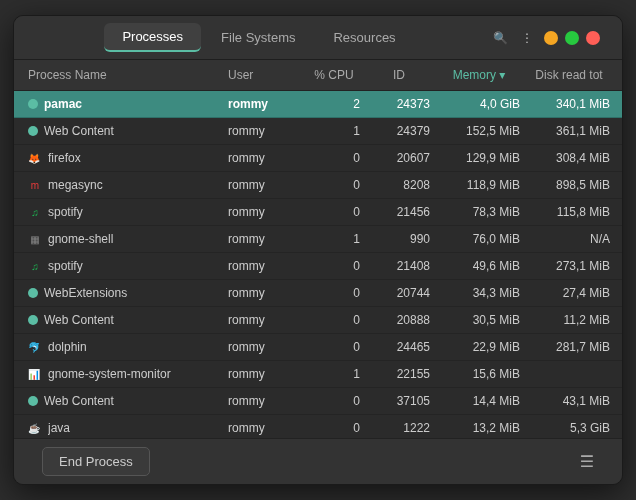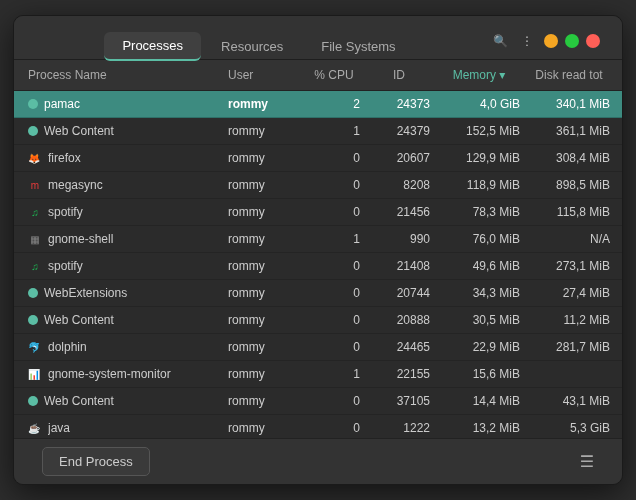--- a/index.html
+++ b/index.html
@@ -21,21 +21,21 @@
       border: 1px solid #1a1a1a;
       display: flex;
       flex-direction: column;
       overflow: hidden;
       box-shadow: 0 8px 32px rgba(0,0,0,0.6);
     }
     .titlebar {
       background: #333333;
       height: 44px;
       display: flex;
-      align-items: flex-start;
+      align-items: center;
       padding: 16px 12px;
       border-bottom: 1px solid #1e1e1e;
       flex-shrink: 0;
     }
     .tabs {
       display: flex;
       align-items: center;
       flex: 1;
       justify-content: center;
       gap: 2px;
@@ -175,24 +175,24 @@
 <body>
 
 <div class="window">
 
   <div class="titlebar">
     <div class="tabs">
       <div class="tab active">
         <span>Processes</span>
       </div>
       <div class="tab">
-        <span>Resources</span>
+        <span>File Systems</span>
       </div>
       <div class="tab">
-        <span>File Systems</span>
+        <span>Resources</span>
       </div>
     </div>
     <div class="titlebar-icons">
       <div class="titlebar-icon">🔍</div>
       <div class="titlebar-icon">⋮</div>
       <div class="win-controls">
         <div class="win-btn yellow"></div>
         <div class="win-btn green"></div>
         <div class="win-btn red"></div>
       </div>
@@ -207,21 +207,21 @@
       <div class="col-header right">ID</div>
       <div class="col-header active-sort right">Memory ▾</div>
       <div class="col-header right">Disk read tot</div>
       <div class="col-header right">Disk wri</div>
     </div>
     <div class="table-body" id="table-body">
     <div class="table-row selected">
           <div class="cell">
             <div class="process-name">
               <span class="proc-icon" style="color: rgb(91, 189, 164); background: rgb(91, 189, 164); width: 10px; height: 10px; border-radius: 50%; display: inline-block;"></span>
-              <span style="overflow: hidden; text-overflow: ellipsis; white-space: nowrap;">pamac</span>
+              <span style="overflow: hidden; text-overflow: ellipsis; white-space: nowrap; font-weight: bold;">pamac</span>
             </div>
           </div>
           <div class="cell bold">rommy</div>
           <div class="cell right">2</div>
           <div class="cell right">24373</div>
           <div class="cell right">4,0 GiB</div>
           <div class="cell right">340,1 MiB</div>
           <div class="cell right"></div>
         </div>
         <div class="table-row">

